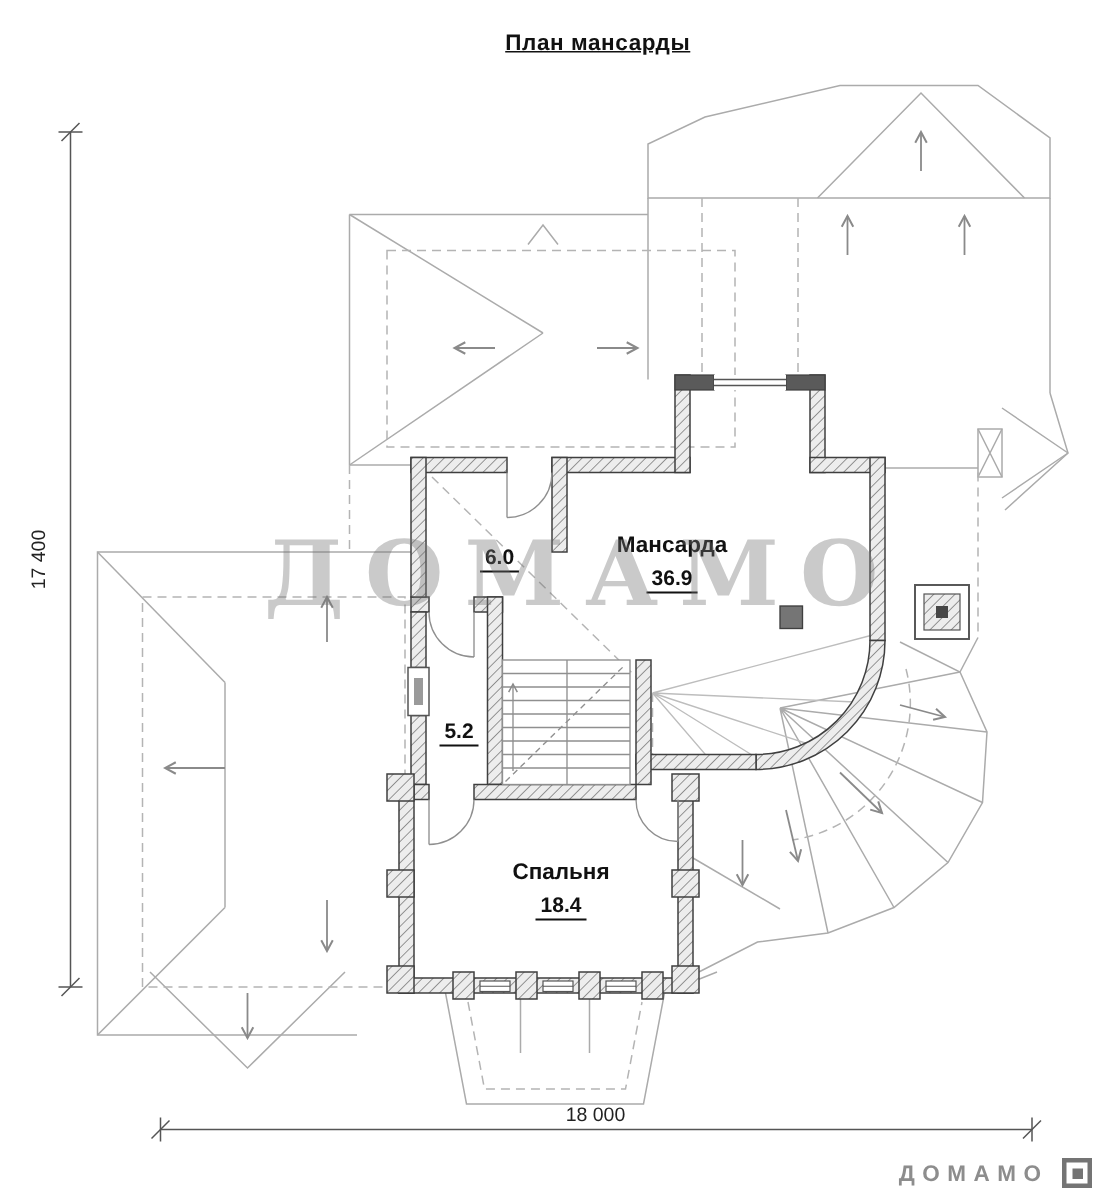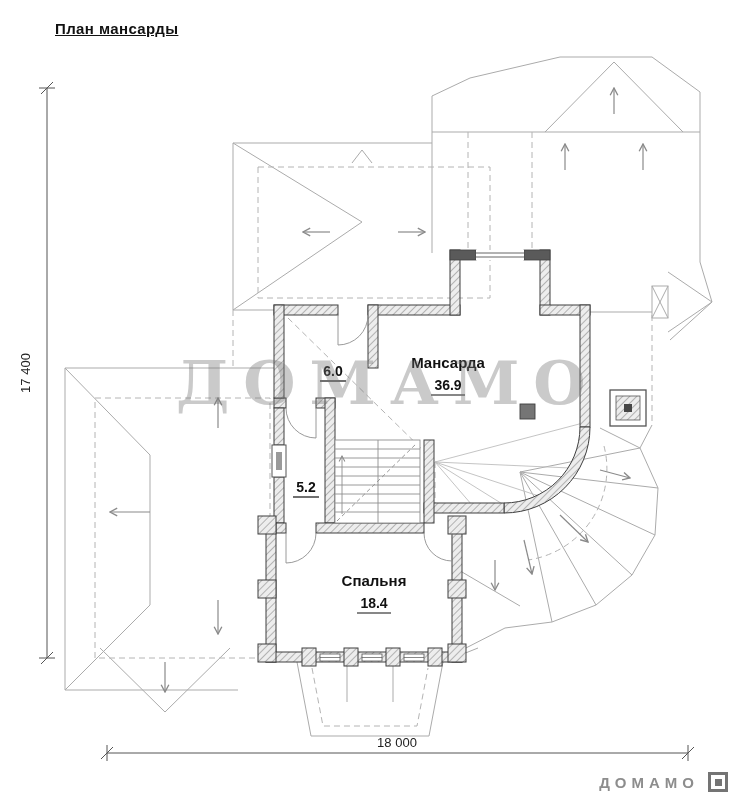--- a/index.html
+++ b/index.html
@@ -1,21 +1,21 @@
 <!DOCTYPE html>
 <html><head>
 <meta charset="utf-8">
 <style>
   html,body{margin:0;padding:0;background:#fff;}
   .page{
     position:relative;width:742px;height:800px;background:#ffffff;overflow:hidden;
     font-family:"Liberation Sans",sans-serif;color:#1a1a1a;
   }
   .title{
-    position:absolute;top:20px;left:0;right:0;text-indent:55px;
+    position:absolute;top:20px;left:0;right:0;text-align:center;text-indent:55px;
     font-size:15px;font-weight:bold;text-decoration:underline;letter-spacing:.4px;color:#111;
   }
   .watermark{
     position:absolute;top:348px;left:176px;z-index:6;pointer-events:none;
     font-family:"DejaVu Serif",serif;font-size:60px;font-weight:bold;
     letter-spacing:14px;color:rgba(115,115,115,0.38);white-space:nowrap;
   }
   .logo{
     position:absolute;right:14px;bottom:8px;display:flex;align-items:center;gap:9px;z-index:7;
     color:#8d8d8d;font-size:15px;font-weight:bold;letter-spacing:5px;

